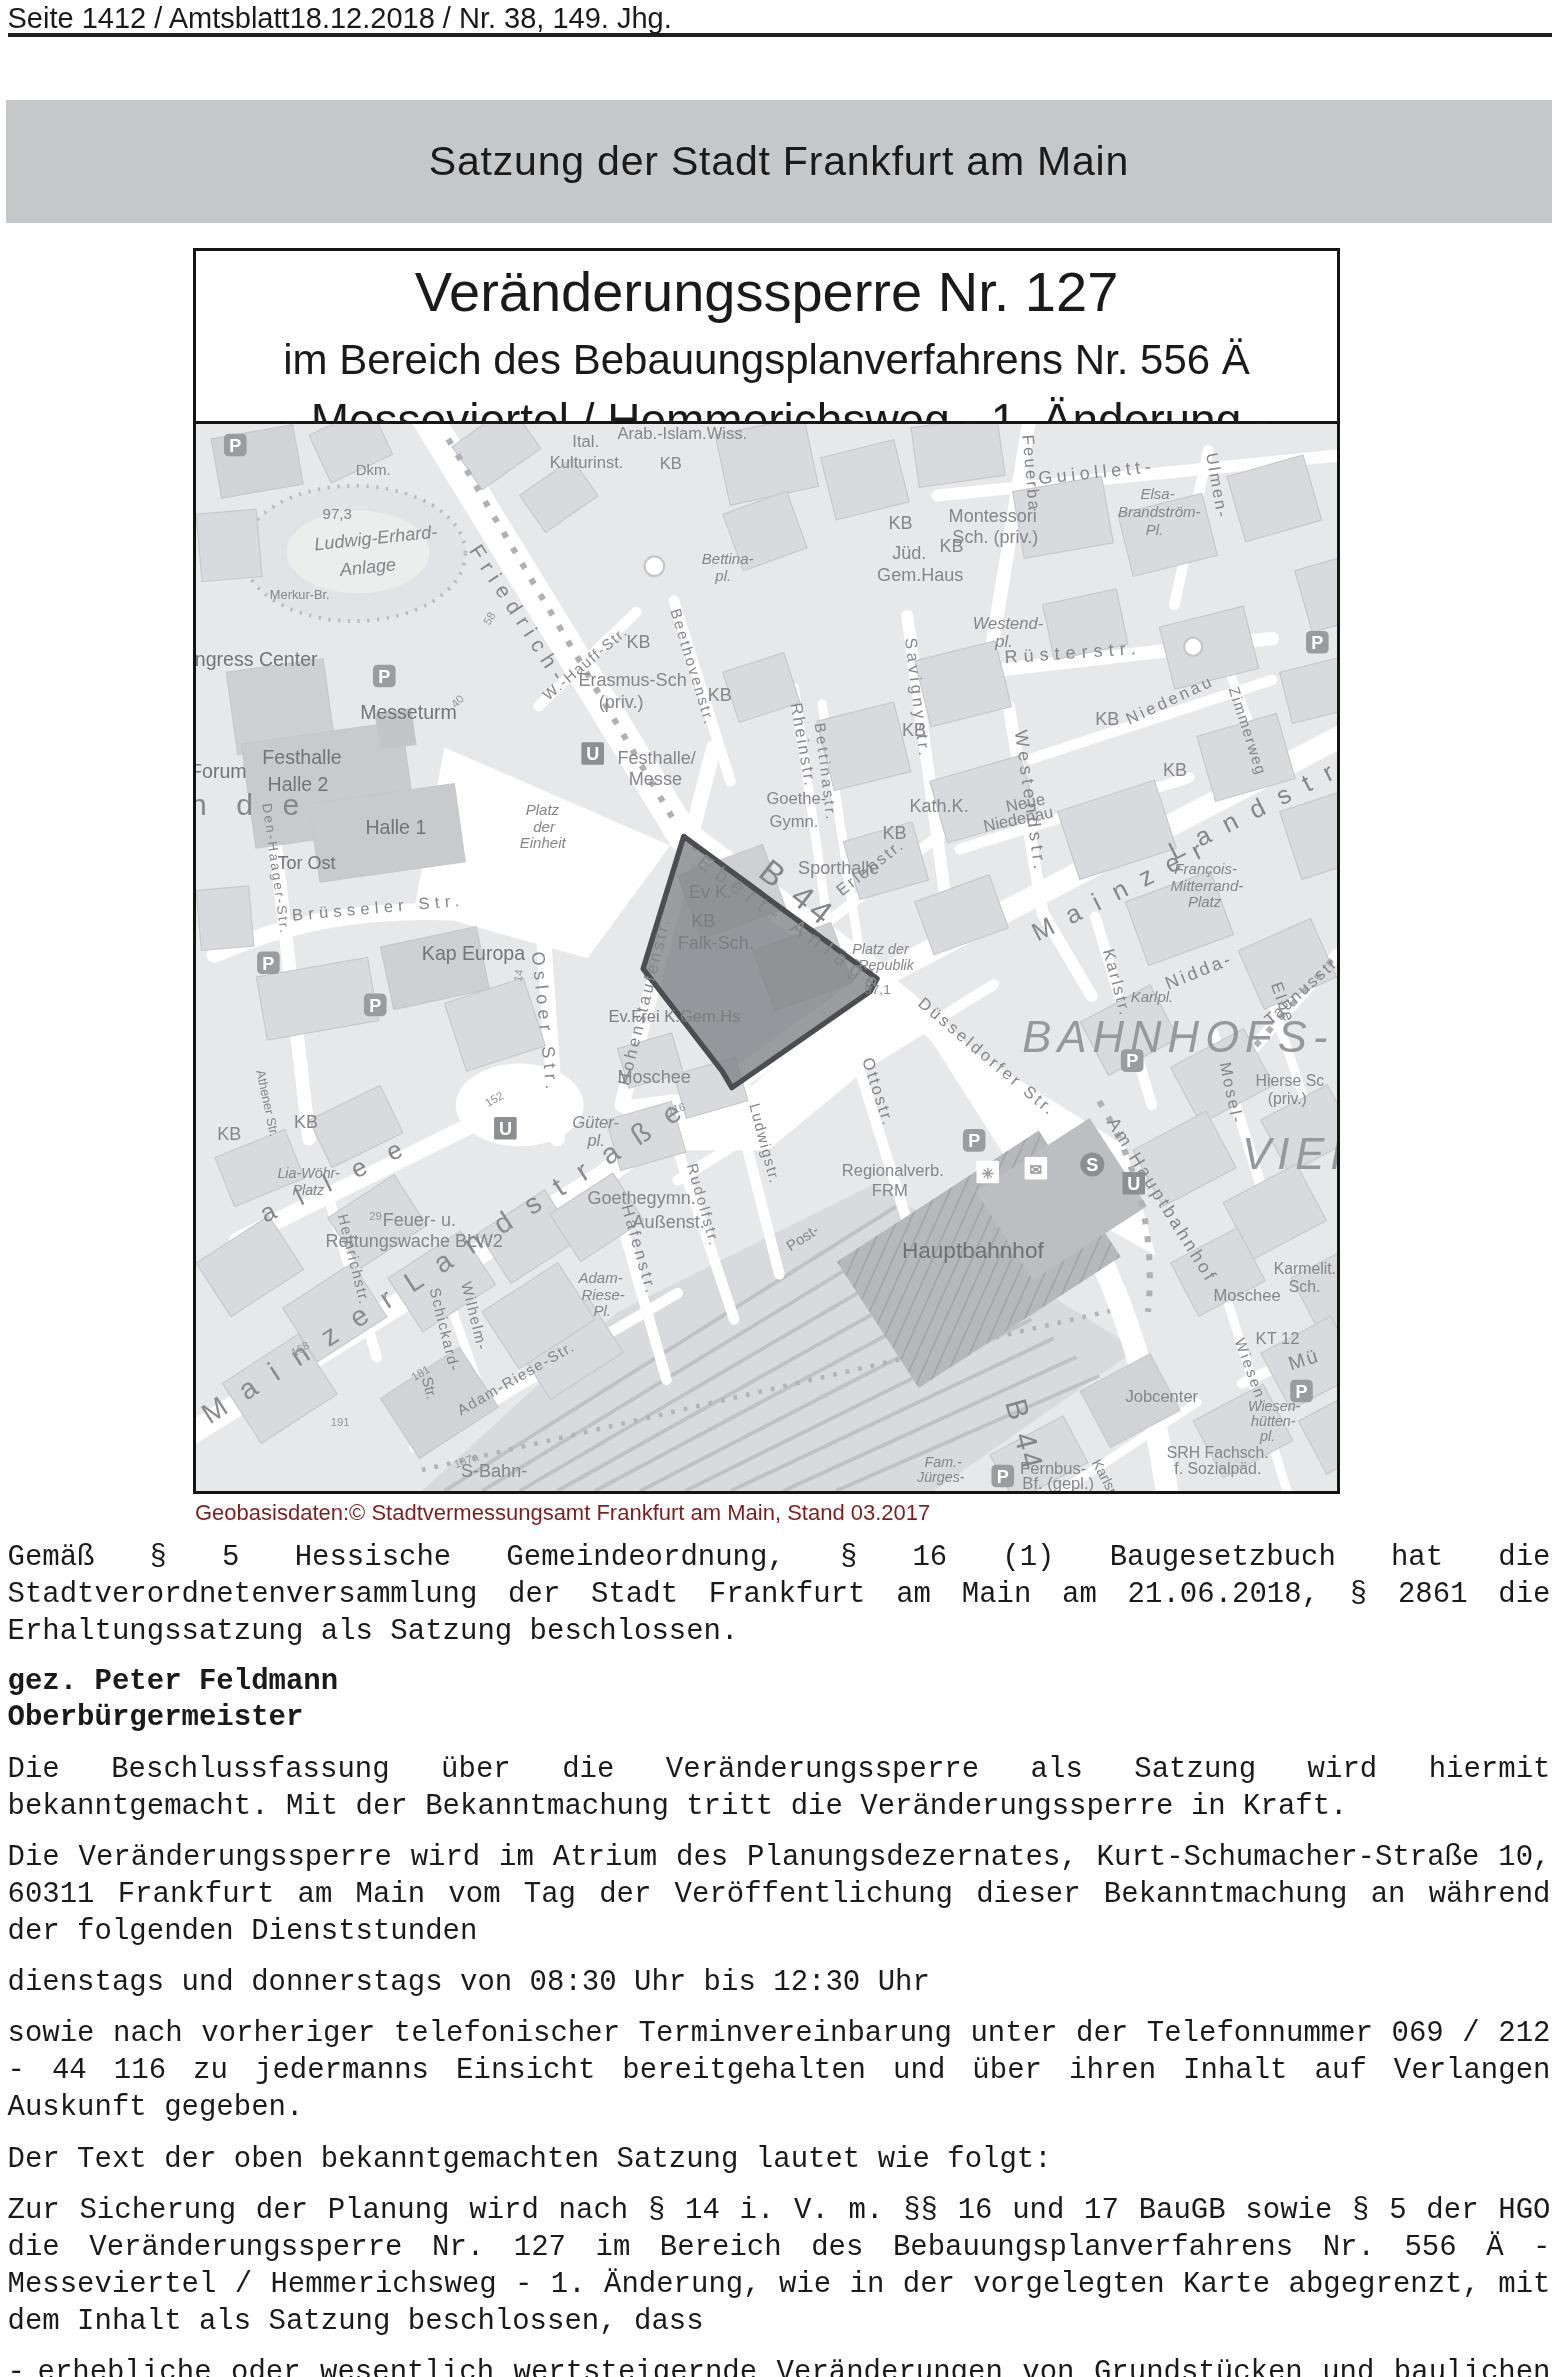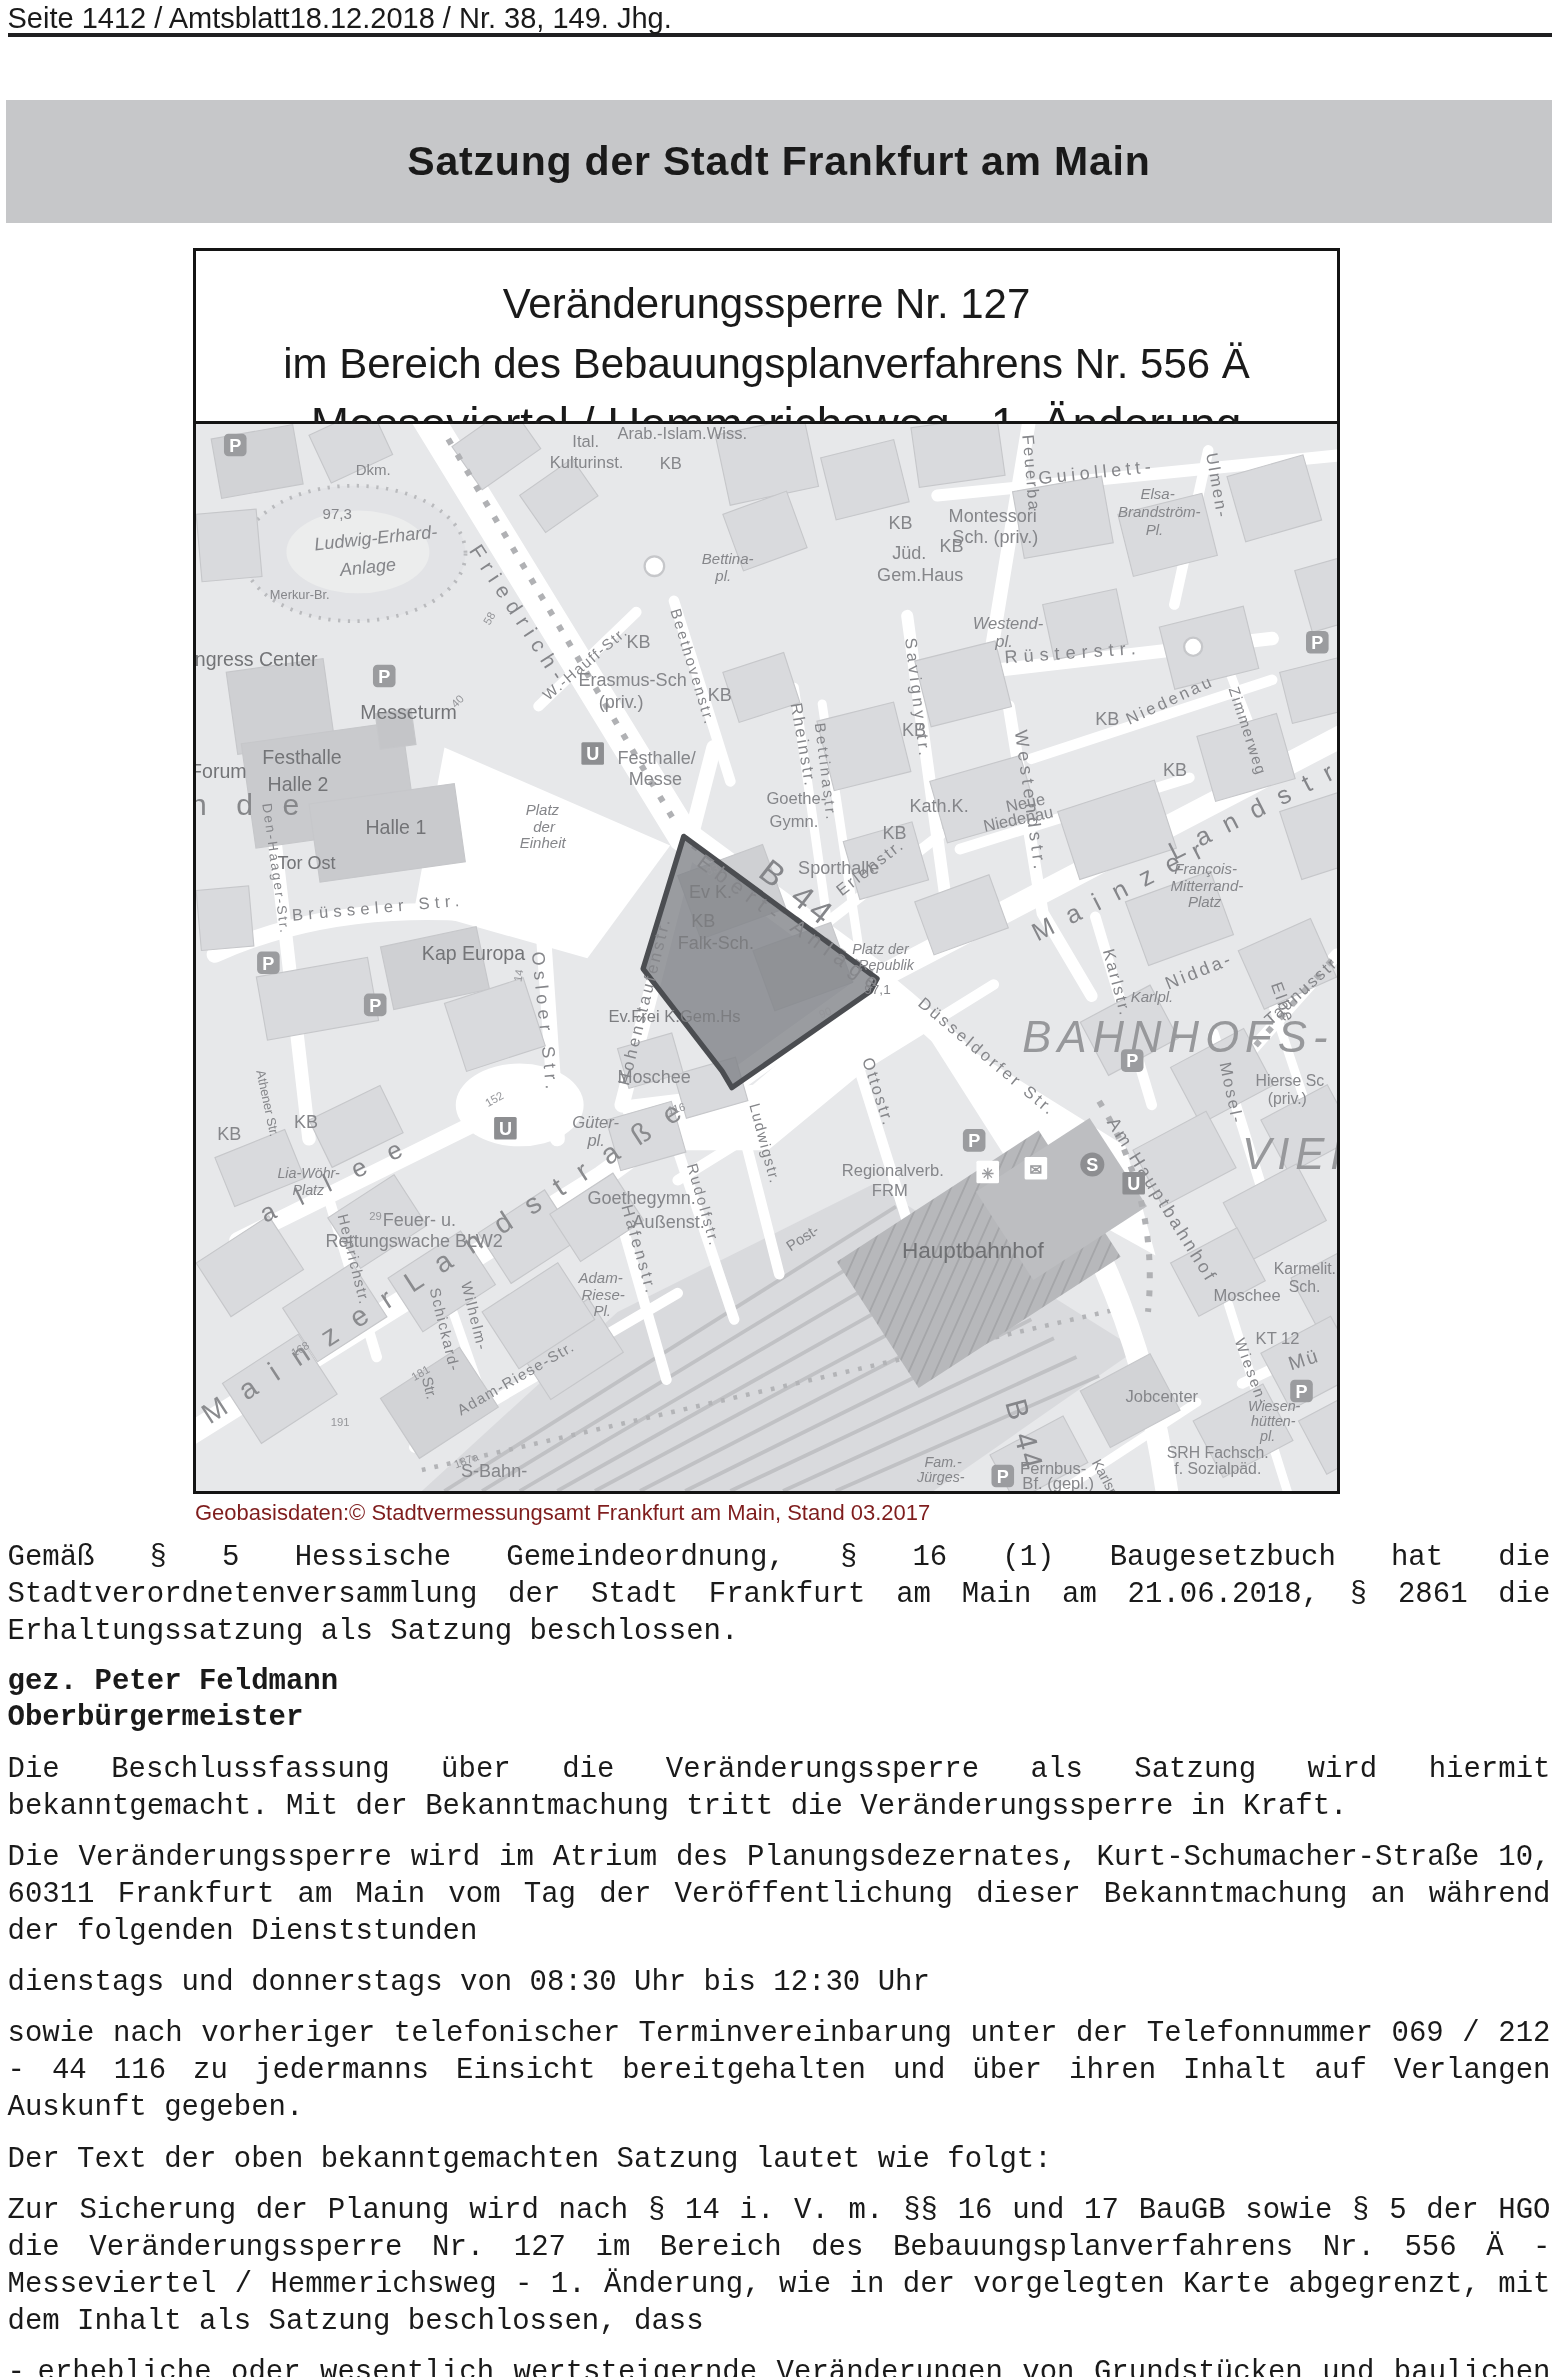--- a/index.html
+++ b/index.html
@@ -5,25 +5,25 @@
   html,body{margin:0;padding:0;background:#ffffff;}
   #page{position:relative;width:1558px;height:2377px;background:#ffffff;
         font-family:"Liberation Sans", sans-serif;color:#1a1a1a;overflow:hidden;}
   
   .hdr{position:absolute;left:7.5px;right:6px;top:0;height:33px;
        border-bottom:4.5px solid #1f1f21;display:flex;justify-content:flex-start;
        align-items:flex-end;font-size:29px;line-height:30px;}
   
   .banner{position:absolute;left:6px;top:100px;width:1546px;height:123px;
           background:#c6c7c9;display:flex;align-items:center;justify-content:center;}
-  .banner .t{font-size:41px;font-weight:bold;letter-spacing:0.8px;}
+  .banner .t{font-size:41px;font-weight:normal;letter-spacing:0.8px;}
   
   .nbox{position:absolute;left:193px;top:248px;width:1141px;border:3px solid #141414;background:#fff;}
   .nbox .titles{height:170px;text-align:center;}
-  .nbox .t1{font-size:42px;padding-top:29px;}
+  .nbox .t1{font-size:56px;padding-top:8px;}
   .nbox .t2{font-size:42px;padding-top:12px;}
   .nbox .t3{font-size:46px;padding-top:9px;padding-left:19px;}
   .mapwrap{width:1141px;height:1067px;border-top:3px solid #141414;overflow:hidden;background:#e7e8ea;}
   svg text{font-family:"Liberation Sans", sans-serif;}
   .credit{position:absolute;left:195px;top:1500px;font-size:22px;color:#7f1d1d;}
   
   .bodytext{position:absolute;left:7.5px;top:1539px;width:1543px;font-size:29px;line-height:37px;font-family:Liberation Mono, monospace;}
   .bodytext p{margin:0 0 14.3px 0;}
   .bodytext .just{text-align:justify;}
   .bodytext .sig{text-align:left;font-weight:bold;margin:0 0 14.3px 0;line-height:36px;}

